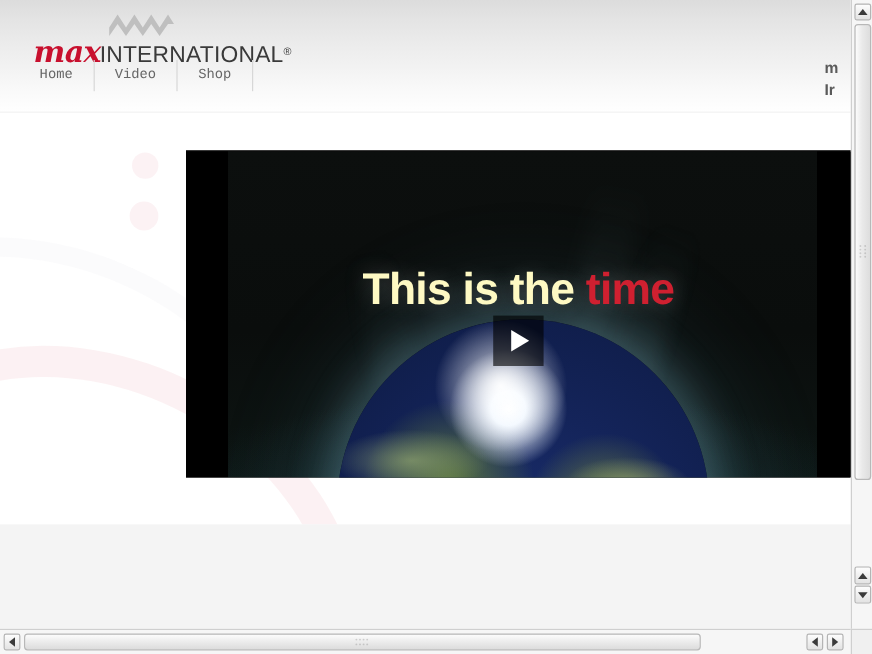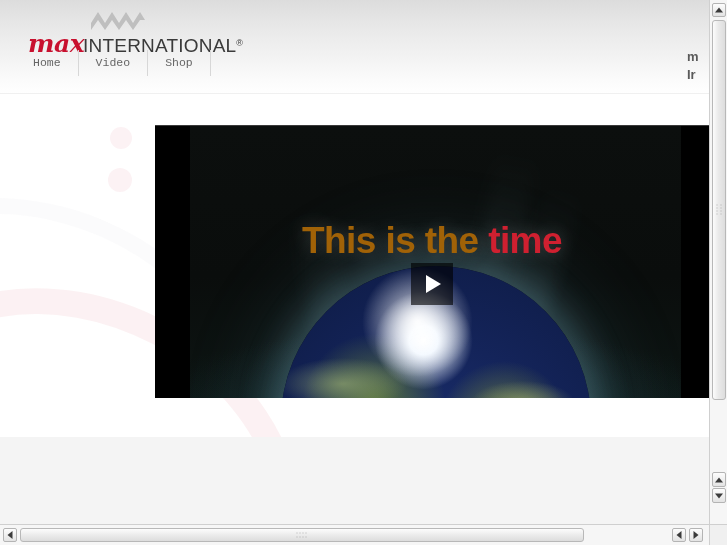--- a/index.html
+++ b/index.html
@@ -272,21 +272,21 @@
     left: 0; right: 0;
     top: 94px;
     text-align: center;
     font-family: "Liberation Sans", sans-serif;
     font-weight: bold;
     font-size: 37px;
     letter-spacing: -0.6px;
     z-index: 5;
     text-shadow: 0 0 18px rgba(255,255,255,0.22);
   }
-  .t-white { color: #a16207; margin-top: 48px; }
+  .t-white { color: #fef9c3; margin-top: 48px; }
   .t-red { color: #cf2030; }
 
   .play-btn {
     position: absolute;
     left: 50%;
     top: 137px;
     transform: translateX(-50%);
     width: 42px;
     height: 42px;
     background: rgba(0,0,0,0.62);

